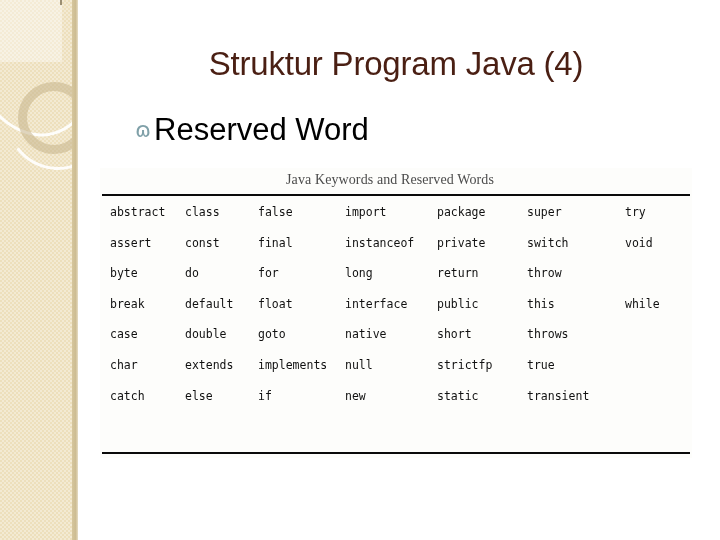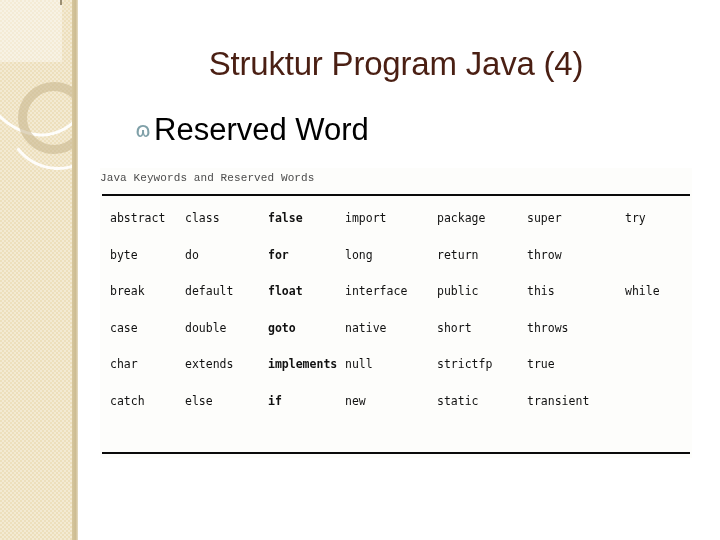--- a/index.html
+++ b/index.html
@@ -159,57 +159,57 @@
     top: 168px;
     width: 592px;
     height: 290px;
     background: #fdfdfb;
   }
   .table-caption {
     position: absolute;
     left: 0;
     top: 4px;
     width: 580px;
-    font-size: 11px;
+    text-align: center;
+    font-size: 14px;
     color: #4b4b4b;
-    font-family: Liberation Mono, monospace;
+    font-family: Liberation Serif, serif;
     letter-spacing: 0.1px;
   }
   .rule {
     position: absolute;
     left: 2px;
     width: 588px;
     background: #0a0a0a;
   }
   .rule-top { top: 26px; height: 2px; }
   .rule-bottom { top: 284px; height: 2px; }
 
   .kw-grid {
     position: absolute;
     left: 0;
     top: 36px;
     width: 592px;
   }
   .kw-row {
     position: relative;
     height: 30.6px;
-    margin-top: 6px;
   }
   .kw-cell {
     position: absolute;
     top: 0;
     font-family: "DejaVu Sans Mono", monospace;
     font-size: 11.5px;
     line-height: 16px;
     color: #111111;
     white-space: nowrap;
   }
   .kw-c0 { left: 10px; }
   .kw-c1 { left: 85px; }
-  .kw-c2 { left: 168px; font-weight: bold; }
+  .kw-c2 { left: 158px; }
   .kw-c3 { left: 245px; }
   .kw-c4 { left: 337px; text-align: center; }
   .kw-c5 { left: 427px; }
   .kw-c6 { left: 525px; }
 </style>
 </head>
 <body>
 
 <div class="slide">
 
@@ -238,20 +238,29 @@
         <div class="kw-row">
           <span class="kw-cell kw-c0">abstract</span>
           <span class="kw-cell kw-c1">class</span>
           <span class="kw-cell kw-c2">false</span>
           <span class="kw-cell kw-c3">import</span>
           <span class="kw-cell kw-c4">package</span>
           <span class="kw-cell kw-c5">super</span>
           <span class="kw-cell kw-c6">try</span>
         </div>
         <div class="kw-row">
+          <span class="kw-cell kw-c0">assert</span>
+          <span class="kw-cell kw-c1">const</span>
+          <span class="kw-cell kw-c2">final</span>
+          <span class="kw-cell kw-c3">instanceof</span>
+          <span class="kw-cell kw-c4">private</span>
+          <span class="kw-cell kw-c5">switch</span>
+          <span class="kw-cell kw-c6">void</span>
+        </div>
+        <div class="kw-row">
           <span class="kw-cell kw-c0">byte</span>
           <span class="kw-cell kw-c1">do</span>
           <span class="kw-cell kw-c2">for</span>
           <span class="kw-cell kw-c3">long</span>
           <span class="kw-cell kw-c4">return</span>
           <span class="kw-cell kw-c5">throw</span>
         </div>
         <div class="kw-row">
           <span class="kw-cell kw-c0">break</span>
           <span class="kw-cell kw-c1">default</span>

